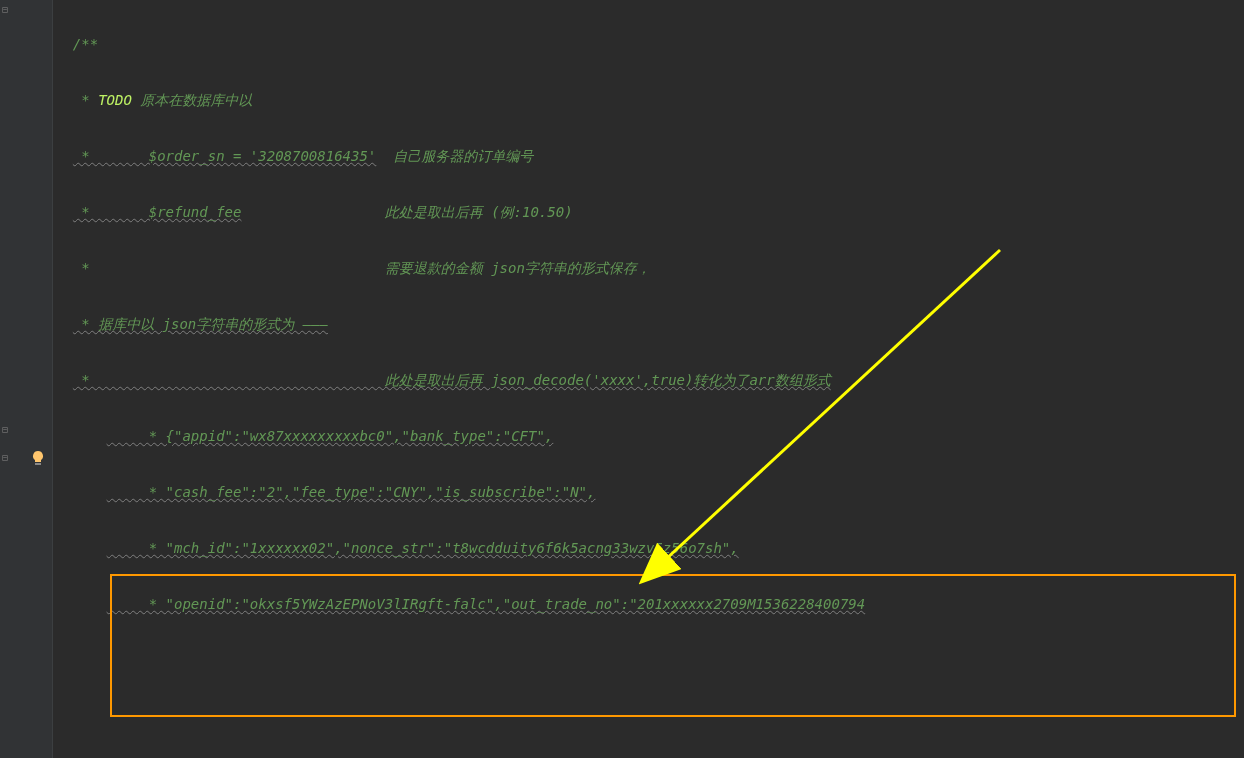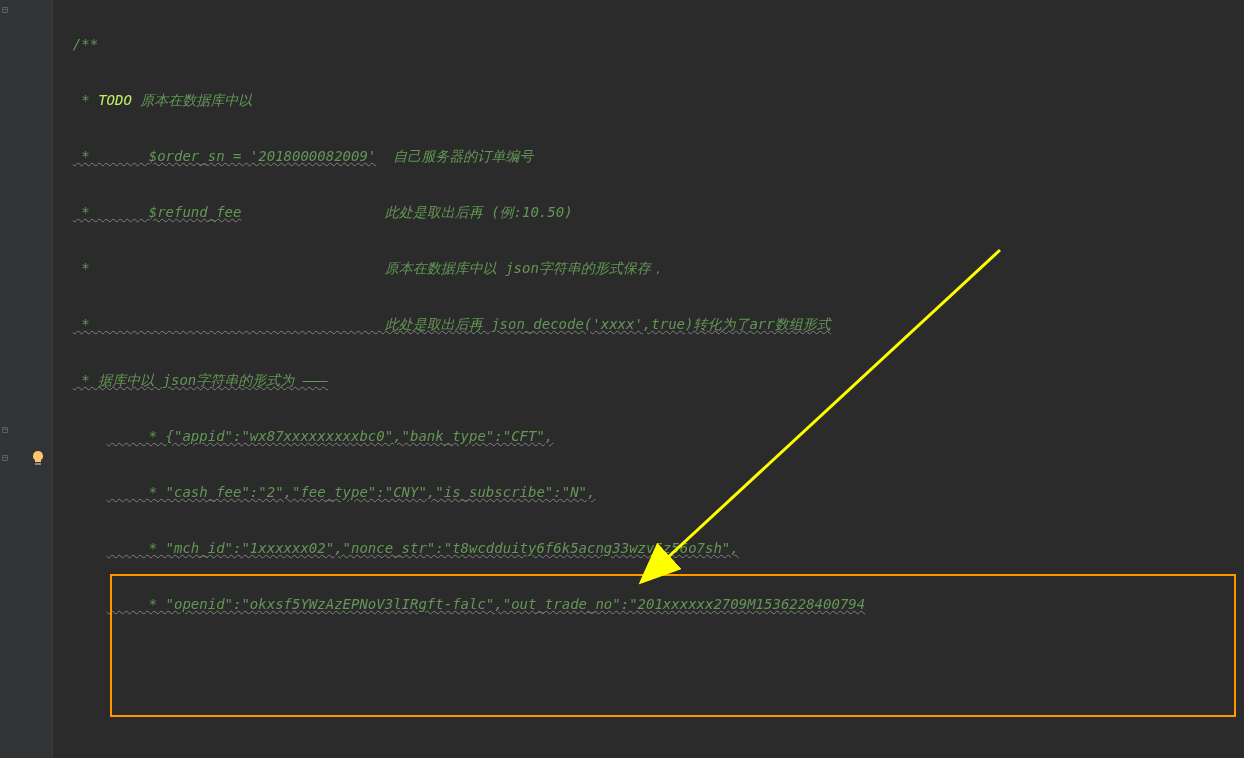--- a/index.html
+++ b/index.html
@@ -79,25 +79,25 @@
   <span class="fold-icon" style="top:452px;">⊟</span>
   <svg class="bulb" viewBox="0 0 16 16">
     <path d="M8 1a5 5 0 0 0-3 9v2h6v-2a5 5 0 0 0-3-9z" fill="#ffc66d"></path>
     <rect x="5" y="13" width="6" height="2" fill="#888"></rect>
   </svg>
 </div>
 
 <div class="code-area">
 <div class="code-line"><span class="comment">  <span>/**</span></span></div>
 <div class="code-line"><span class="comment">   * </span><span class="comment" style="color:#bef264;"><span>TODO</span></span><span class="comment"><span> 原本在数据库中以</span></span></div>
-<div class="code-line"><span class="comment">  <span class="wavy"> *       $order_sn = '2018000082009'</span><span>  自己服务器的订单编号</span></span></div>
+<div class="code-line"><span class="comment">  <span class="wavy"> *       $order_sn = '3208700816435'</span><span>  自己服务器的订单编号</span></span></div>
 <div class="code-line"><span class="comment">  <span class="wavy"> *       $refund_fee</span><span>                 此处是取出后再 (例:10.50)</span></span></div>
-<div class="code-line"><span class="comment">  <span> *                                   原本在数据库中以 json字符串的形式保存，</span></span></div>
+<div class="code-line"><span class="comment">  <span> *                                   需要退款的金额 json字符串的形式保存，</span></span></div>
+<div class="code-line"><span class="comment">  <span class="wavy"> * 据库中以 json字符串的形式为 ———</span></span></div>
 <div class="code-line"><span class="comment">  <span class="wavy"> *                                   此处是取出后再 json_decode('xxxx',true)转化为了arr数组形式</span></span></div>
-<div class="code-line"><span class="comment">  <span class="wavy"> * 据库中以 json字符串的形式为 ———</span></span></div>
 <div class="code-line"><span class="comment">      <span class="wavy">     * {"appid":"wx87xxxxxxxxxbc0","bank_type":"CFT",</span></span></div>
 <div class="code-line"><span class="comment">      <span class="wavy">     * "cash_fee":"2","fee_type":"CNY","is_subscribe":"N",</span></span></div>
 <div class="code-line"><span class="comment">      <span class="wavy">     * "mch_id":"1xxxxxx02","nonce_str":"t8wcdduity6f6k5acng33wzv5z56o7sh",</span></span></div>
 <div class="code-line"><span class="comment">      <span class="wavy">     * "openid":"okxsf5YWzAzEPNoV3lIRgft-falc","out_trade_no":"201xxxxxx2709M1536228400794</span></span></div>
 
 
 
 
 
 

